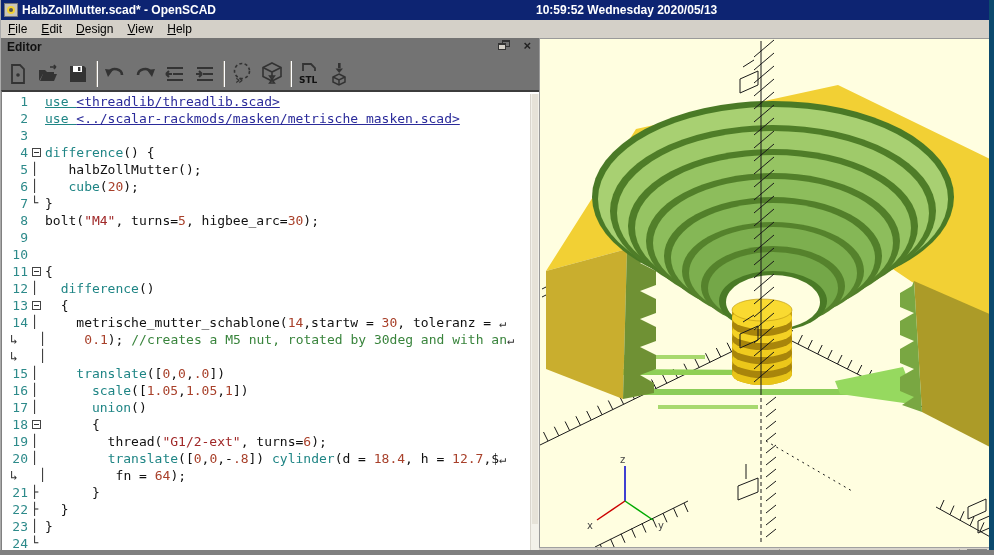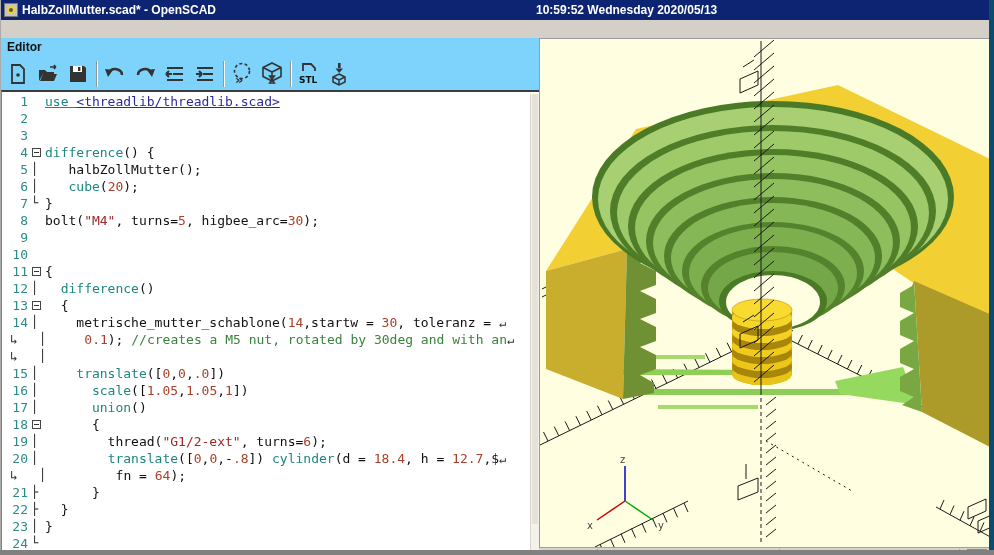--- a/index.html
+++ b/index.html
@@ -12,21 +12,21 @@
   #app-icon{width:14px;height:14px;margin:0 4px 0 3px;position:relative;background:#c8c4bc;border:1px solid #777;box-sizing:border-box;}
   #app-icon:before{content:"";position:absolute;left:2px;top:2px;width:8px;height:8px;background:#f2d034;border-radius:50%;}
   #app-icon:after{content:"";position:absolute;left:4px;top:4px;width:4px;height:4px;background:#555;border-radius:50%;}
   #title-clock{position:absolute;left:535px;top:0;height:20px;line-height:20px;}
   
   #menubar{position:absolute;left:0;top:20px;width:100%;height:18px;background:#d4d0c8;
            display:flex;align-items:center;font-size:12px;color:#000;border-bottom:1px solid #bdb9b1;}
   .menu-item{padding:1px 7px;cursor:default;}
   .menu-item u{text-decoration:underline;}
   
-  #left-pane{position:absolute;left:0;top:38px;width:538px;height:517px;background:#7dd3fc;padding-left:48px;}
+  #left-pane{position:absolute;left:0;top:38px;width:538px;height:517px;background:#737373;}
   #panel-header{position:absolute;left:0;top:0;width:100%;height:18px;font-size:12px;font-weight:bold;color:#111;}
   #panel-title{position:absolute;left:6px;top:2px;}
   #panel-float{position:absolute;right:28px;top:2px;width:13px;height:12px;}
   #panel-float .r1{position:absolute;left:4px;top:0;width:8px;height:7px;border:1px solid #333;box-sizing:border-box;border-top-width:2px;}
   #panel-float .r2{position:absolute;left:0;top:3px;width:8px;height:7px;border:1px solid #333;background:#d4d0c8;box-sizing:border-box;border-top-width:2px;}
   #panel-close{position:absolute;right:8px;top:0px;font-size:13px;font-weight:bold;color:#222;}
   #toolbar{position:absolute;left:2px;top:19px;height:33px;display:flex;align-items:center;}
   .tb-btn{width:30px;height:28px;display:flex;align-items:center;justify-content:center;}
   .tb-btn svg{display:block;}
   .tb-sep{width:1px;height:26px;background:#9a968e;margin:0 3px;box-shadow:1px 0 0 #fff;}
@@ -63,20 +63,27 @@
 <body>
 
 <div id="win">
 
   <div id="titlebar">
     <div id="app-icon"></div>
     <span>HalbZollMutter.scad* - OpenSCAD</span>
     <span id="title-clock">10:59:52 Wednesday 2020/05/13</span>
   </div>
 
+  <div id="menubar">
+      <div class="menu-item"><u>F</u><span>ile</span></div>
+      <div class="menu-item"><u>E</u><span>dit</span></div>
+      <div class="menu-item"><u>D</u><span>esign</span></div>
+      <div class="menu-item"><u>V</u><span>iew</span></div>
+      <div class="menu-item"><u>H</u><span>elp</span></div>
+    </div>
 
   <div id="left-pane">
     <div id="panel-header">
       <span id="panel-title">Editor</span>
       <span id="panel-float">
           <span class="r1"></span>
           <span class="r2"></span>
         </span>
       <span id="panel-close">×</span>
     </div>
@@ -154,21 +161,21 @@
     <rect x="12" y="2" width="2.6" height="5" fill="#333"></rect>
     <path d="M9.5 7.5h7.5L13.2 12z" fill="#333"></path>
     <path d="M13 13l6 3v5l-6 3-6-3v-5z" fill="none" stroke="#333" stroke-width="1.5"></path>
     <path d="M7 16l6 3 6-3M13 19v5" fill="none" stroke="#333" stroke-width="1.5"></path>
   </svg>
 </div>
       </div>
     <div id="code-wrap">
       <div id="code-rows">
           <div class="code-row"><span class="ln">1</span><span class="fold"></span><span><span class="c-use">use </span><span class="c-inc">&lt;threadlib/threadlib.scad&gt;</span></span></div>
-          <div class="code-row"><span class="ln">2</span><span class="fold"></span></div>
+          <div class="code-row"><span class="ln">2</span><span class="fold"></span><span><span class="c-use">use </span><span class="c-inc">&lt;../scalar-rackmods/masken/metrische masken.scad&gt;</span></span></div>
           <div class="code-row"><span class="ln">3</span><span class="fold"></span><span></span></div>
           <div class="code-row"><span class="ln">4</span><span class="fold"><span class="fold-box"></span></span><span><span class="c-kw">difference</span><span class="c-pl">() {</span></span></div>
           <div class="code-row"><span class="ln">5</span><span class="fold">│</span><span><span class="c-pl">   halbZollMutter();</span></span></div>
           <div class="code-row"><span class="ln">6</span><span class="fold">│</span><span><span class="c-pl">   </span><span class="c-kw">cube</span><span class="c-pl">(</span><span class="c-num">20</span><span class="c-pl">);</span></span></div>
           <div class="code-row"><span class="ln">7</span><span class="fold">└</span><span><span class="c-pl">}</span></span></div>
           <div class="code-row"><span class="ln">8</span><span class="fold"></span><span><span class="c-pl">bolt(</span><span class="c-str">"M4"</span><span class="c-pl">, turns=</span><span class="c-num">5</span><span class="c-pl">, higbee_arc=</span><span class="c-num">30</span><span class="c-pl">);</span></span></div>
           <div class="code-row"><span class="ln">9</span><span class="fold"></span><span></span></div>
           <div class="code-row"><span class="ln">10</span><span class="fold"></span></div>
           <div class="code-row"><span class="ln">11</span><span class="fold"><span class="fold-box"></span></span><span><span class="c-pl">{</span></span></div>
           <div class="code-row"><span class="ln">12</span><span class="fold">│</span><span><span class="c-pl">  </span><span class="c-kw">difference</span><span class="c-pl">()</span></span></div>

